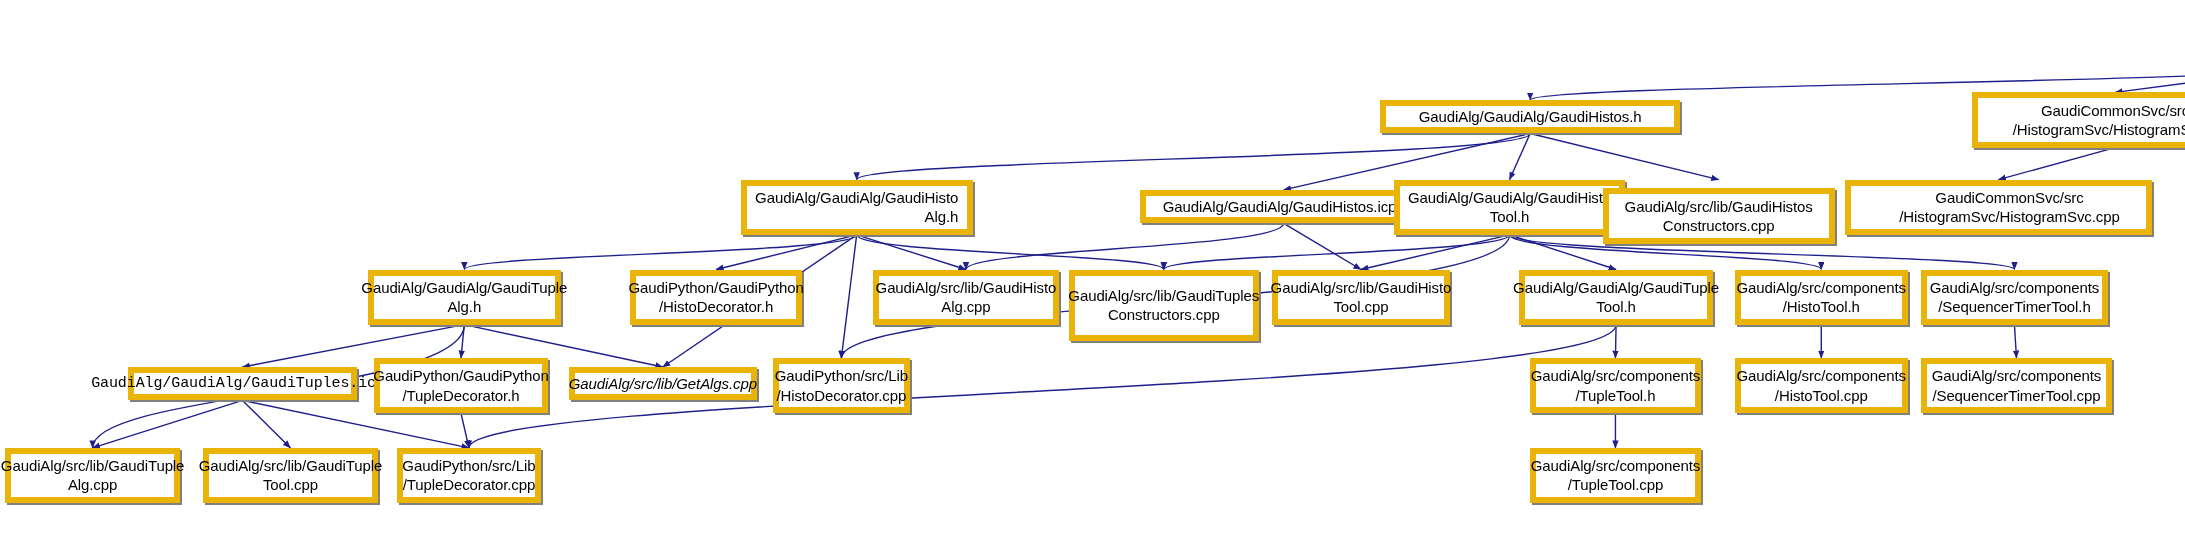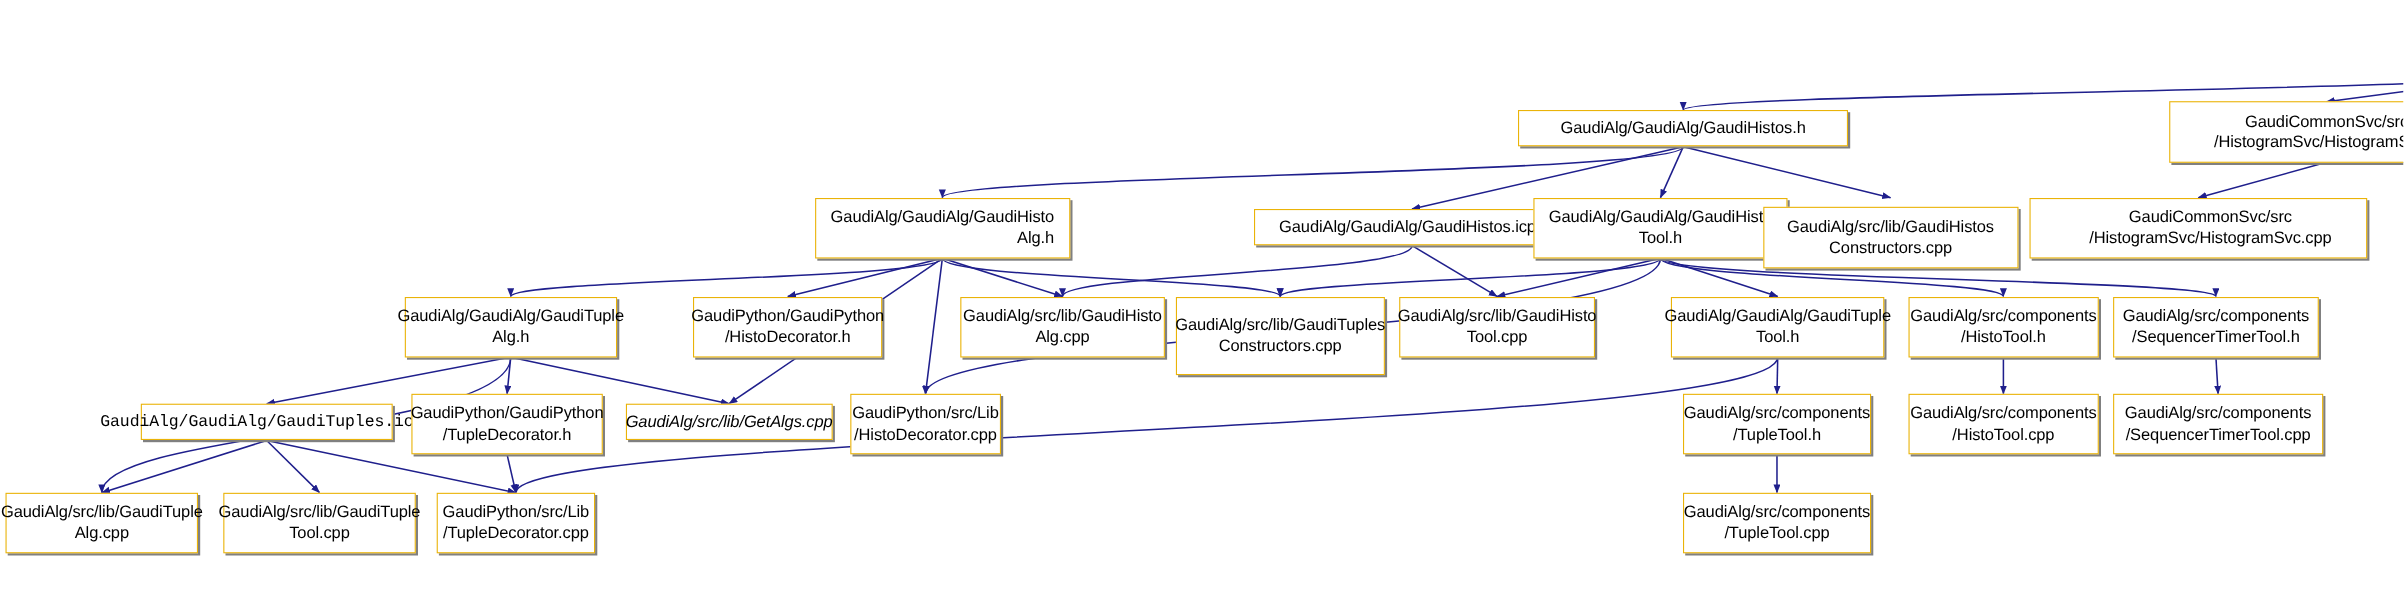--- a/index.html
+++ b/index.html
@@ -7,21 +7,21 @@
     position:relative;
     width:2185px;height:539px;
     background:#ffffff;
     font-family:"Liberation Sans", sans-serif;
     overflow:hidden;
   }
   svg.edges{position:absolute;left:0;top:0;width:2185px;height:539px;}
   .node{
     position:absolute;
     box-sizing:border-box;
-    border:1px solid #eab308;
+    border:6px solid #eab308;
     background:#ffffff;
     box-shadow:2px 2px 0 0 #808080;
     display:flex;align-items:center;justify-content:center;
     text-align:center;
     color:#000000;
     font-size:15px;
     line-height:1.28;
     letter-spacing:-0.1px;
     white-space:pre-line;
     padding:0 4px;

